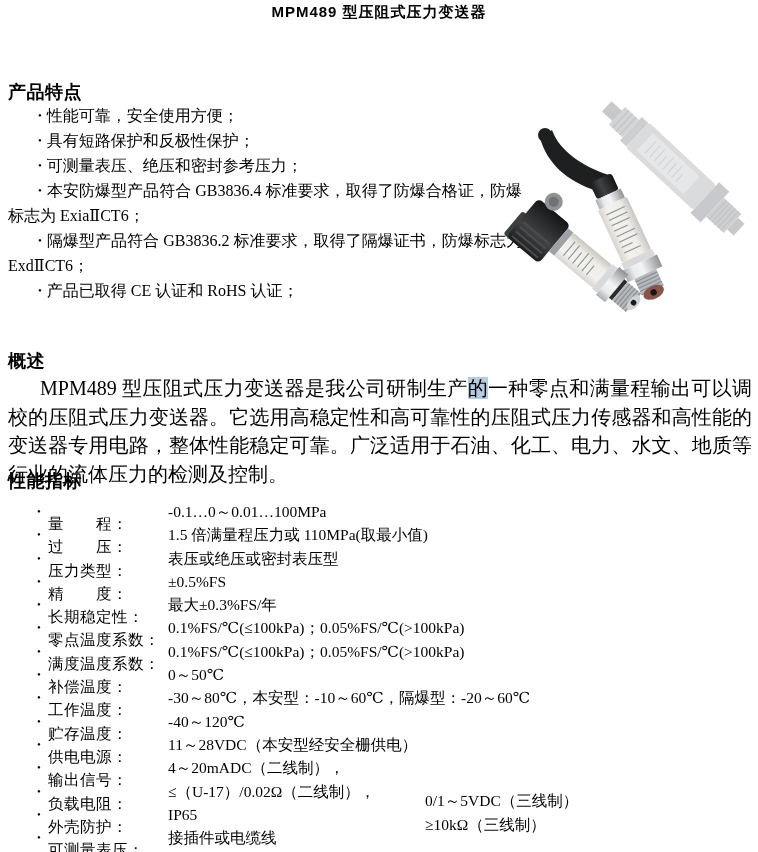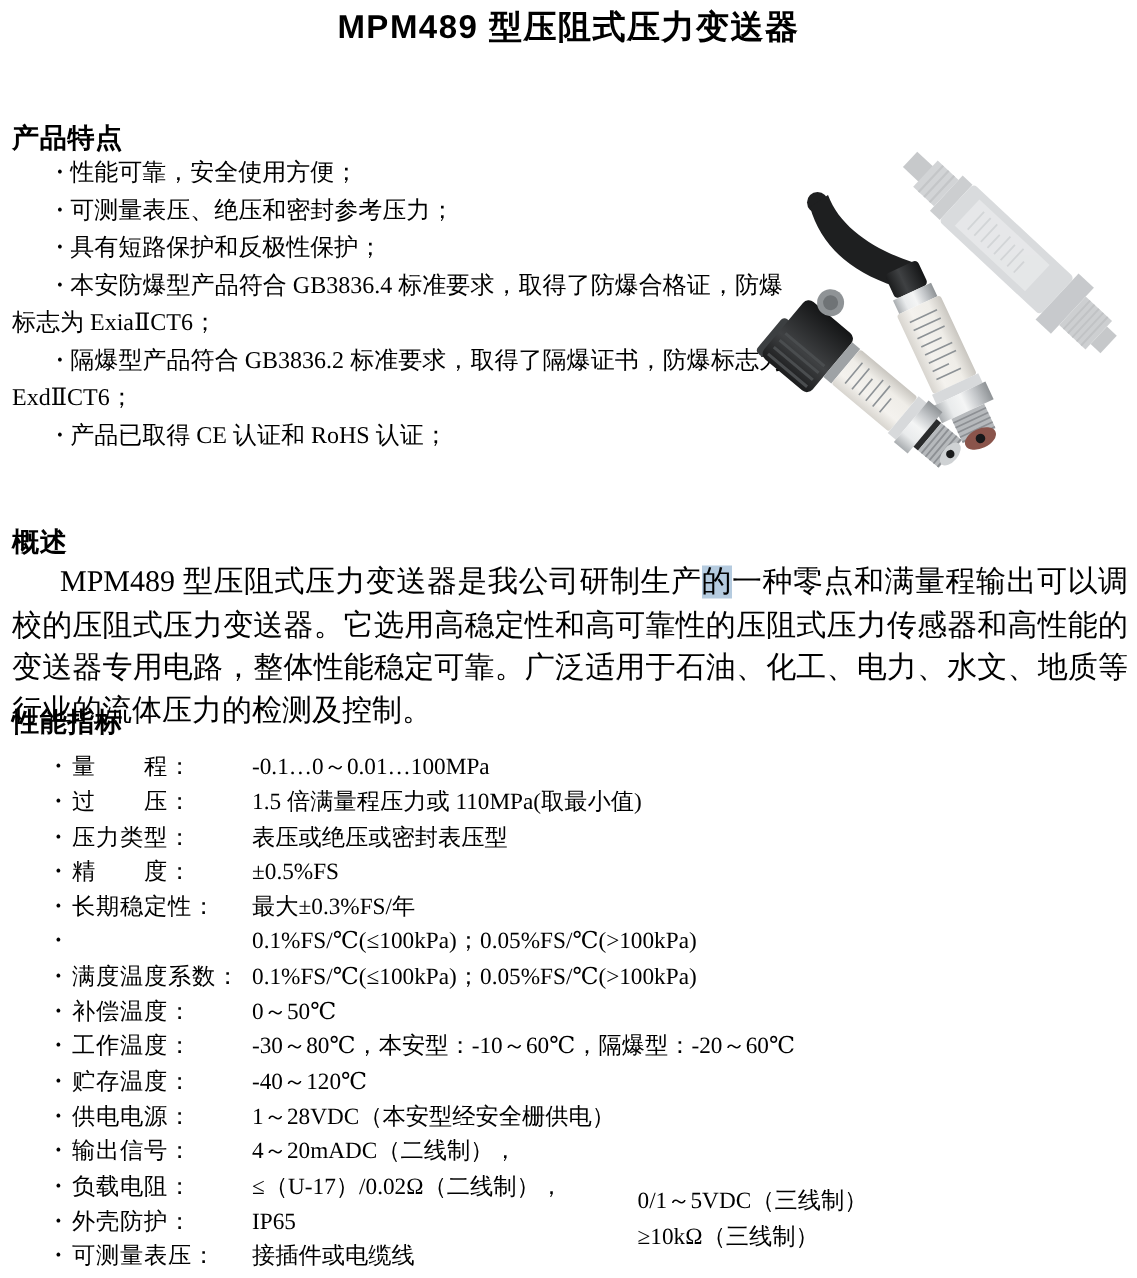--- a/index.html
+++ b/index.html
@@ -3,59 +3,59 @@
 <meta charset="utf-8">
 <style>
   html,body{margin:0;padding:0;background:#fff;}
   .page{
     position:relative;width:758px;height:852px;background:#ffffff;color:#000;
     overflow:hidden;font-family:"Liberation Serif","DejaVu Serif",serif;
   }
   .doc-title{
     position:absolute;top:3px;left:0;width:100%;margin:0;text-align:center;
     font-family:"Liberation Sans","DejaVu Sans",sans-serif;
-    font-size:22px;font-weight:bold;letter-spacing:1px;
+    font-size:15px;font-weight:bold;letter-spacing:1px;
   }
   .h2{
     position:absolute;left:8px;margin:0;
     font-family:Liberation Sans, sans-serif;
     font-size:18px;font-weight:bold;letter-spacing:.5px;
   }
   #h-features{top:80px}
   #h-overview{top:349px}
   #h-specs{top:469px}
   .features{position:absolute;top:103px;left:8px;width:514px;}
   .features p{margin:0;font-size:16px;line-height:25px;text-indent:30px;text-align:justify;}
   .bullet{font-size:11px;vertical-align:2px;margin-right:5px;}
   .overview-p{
     position:absolute;top:374px;left:8px;width:744px;margin:0;
     font-size:20px;line-height:28.5px;text-indent:32px;text-align:justify;
   }
   .hl{background:#b5cbdf;}
   .specs{position:absolute;top:500px;left:0;width:758px;}
   .spec-row{position:relative;height:23.3px;line-height:23.3px;font-size:15.5px;white-space:nowrap;}
   .spec-row .bullet{position:absolute;left:37px;top:0;}
-  .spec-label{position:absolute;left:48px;letter-spacing:.5px;}
+  .spec-label{position:absolute;left:48px;letter-spacing:.5px;margin-top:12px;}
   .spec-value{position:absolute;left:168px;}
   .spec-value2{position:absolute;left:425px;margin-top:33px;}
   .photo{position:absolute;left:500px;top:85px;width:258px;height:260px;}
 </style>
 </head>
 <body>
 
 <div class="page">
 
   <h1 class="doc-title">MPM489 型压阻式压力变送器</h1>
 
   <h2 class="h2" id="h-features">产品特点</h2>
 
   <div class="features">
     <p><span class="bullet">•</span><span>性能可靠，安全使用方便；</span></p>
+    <p><span class="bullet">•</span><span>具有短路保护和反极性保护；</span></p>
     <p><span class="bullet">•</span><span>可测量表压、绝压和密封参考压力；</span></p>
-    <p><span class="bullet">•</span><span>具有短路保护和反极性保护；</span></p>
     <p><span class="bullet">•</span><span>本安防爆型产品符合 GB3836.4 标准要求，取得了防爆合格证，防爆标志为 ExiaⅡCT6；</span></p>
     <p><span class="bullet">•</span><span>隔爆型产品符合 GB3836.2 标准要求，取得了隔爆证书，防爆标志为 ExdⅡCT6；</span></p>
     <p><span class="bullet">•</span><span>产品已取得 CE 认证和 RoHS 认证；</span></p>
   </div>
 
   <svg class="photo" viewBox="0 0 258 260" aria-hidden="true">
     <defs>
       <linearGradient id="g-metal" x1="0" y1="0" x2="1" y2="0">
         <stop offset="0" stop-color="#a9adb0"></stop>
           <stop offset="0.25" stop-color="#e9ebec"></stop>
@@ -153,20 +153,21 @@
         <span class="spec-label">精　　度：</span>
         <span class="spec-value">±0.5%FS</span>
       </div>
     <div class="spec-row">
         <span class="bullet">•</span>
         <span class="spec-label">长期稳定性：</span>
         <span class="spec-value">最大±0.3%FS/年</span>
       </div>
     <div class="spec-row">
         <span class="bullet">•</span>
+        <span class="spec-label">零点温度系数：</span>
         <span class="spec-value">0.1%FS/℃(≤100kPa)；0.05%FS/℃(&gt;100kPa)</span>
       </div>
     <div class="spec-row">
         <span class="bullet">•</span>
         <span class="spec-label">满度温度系数：</span>
         <span class="spec-value">0.1%FS/℃(≤100kPa)；0.05%FS/℃(&gt;100kPa)</span>
       </div>
     <div class="spec-row">
         <span class="bullet">•</span>
         <span class="spec-label">补偿温度：</span>
@@ -178,21 +179,21 @@
         <span class="spec-value">-30～80℃，本安型：-10～60℃，隔爆型：-20～60℃</span>
       </div>
     <div class="spec-row">
         <span class="bullet">•</span>
         <span class="spec-label">贮存温度：</span>
         <span class="spec-value">-40～120℃</span>
       </div>
     <div class="spec-row">
         <span class="bullet">•</span>
         <span class="spec-label">供电电源：</span>
-        <span class="spec-value">1～28VDC（本安型经安全栅供电）</span>
+        <span class="spec-value">11～28VDC（本安型经安全栅供电）</span>
       </div>
     <div class="spec-row">
         <span class="bullet">•</span>
         <span class="spec-label">输出信号：</span>
         <span class="spec-value">4～20mADC（二线制），</span>
         <span class="spec-value2">0/1～5VDC（三线制）</span>
       </div>
     <div class="spec-row">
         <span class="bullet">•</span>
         <span class="spec-label">负载电阻：</span>

